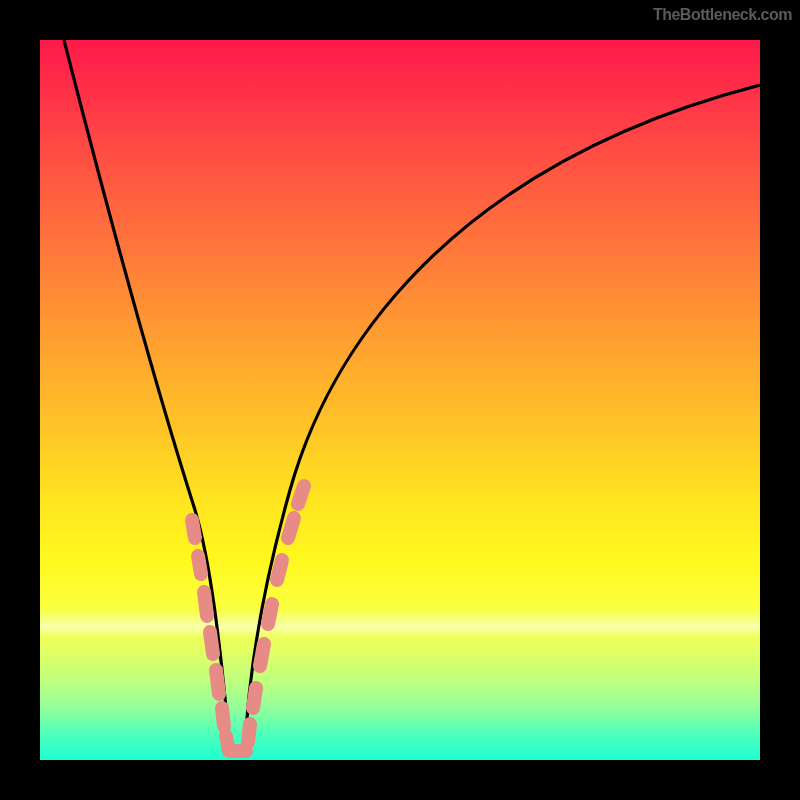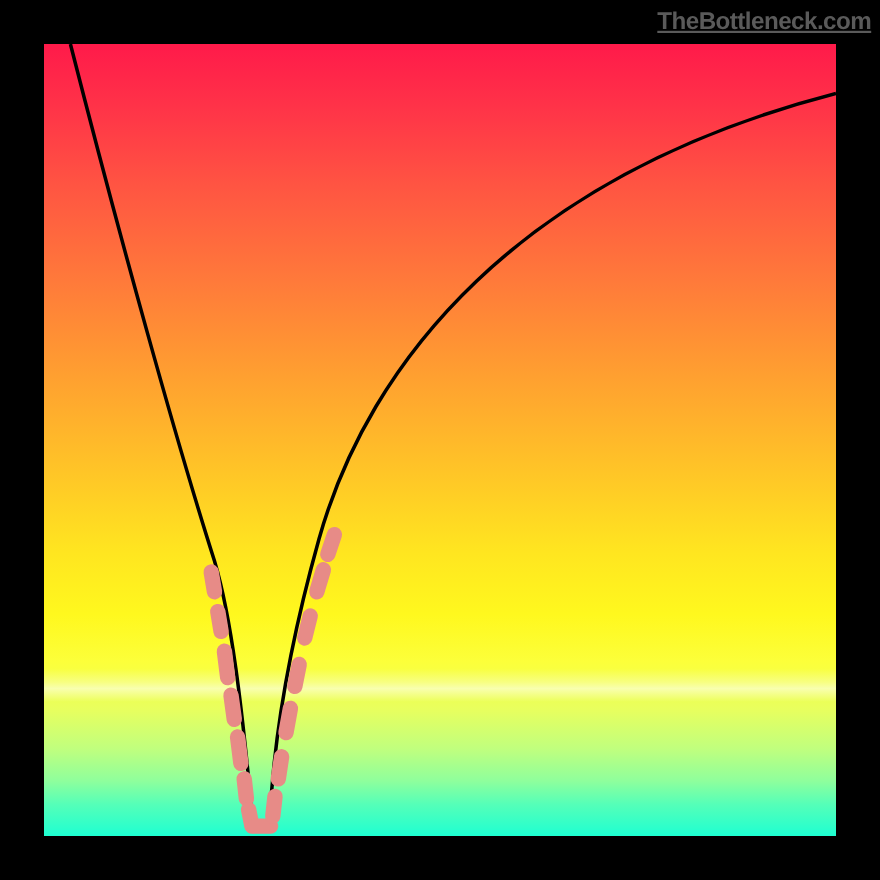--- a/index.html
+++ b/index.html
@@ -45,25 +45,24 @@
         rgba(255,255,255,0.55) 60%,
         rgba(255,255,230,0.25) 85%,
         rgba(255,255,200,0) 100%
       );
     }
     .watermark {
       position: absolute;
       top: 6px;
       right: 8px;
       font-family: Arial, Helvetica, sans-serif;
-      font-size: 22px;
+      font-size: 16px;
       font-weight: bold;
       color: #5a5a5a;
       letter-spacing: -0.5px;
-      text-decoration: underline;
     }
     svg.curve {
       position: absolute;
       top: 0;
       left: 0;
       width: 720px;
       height: 720px;
     }
   </style>
 </head>

